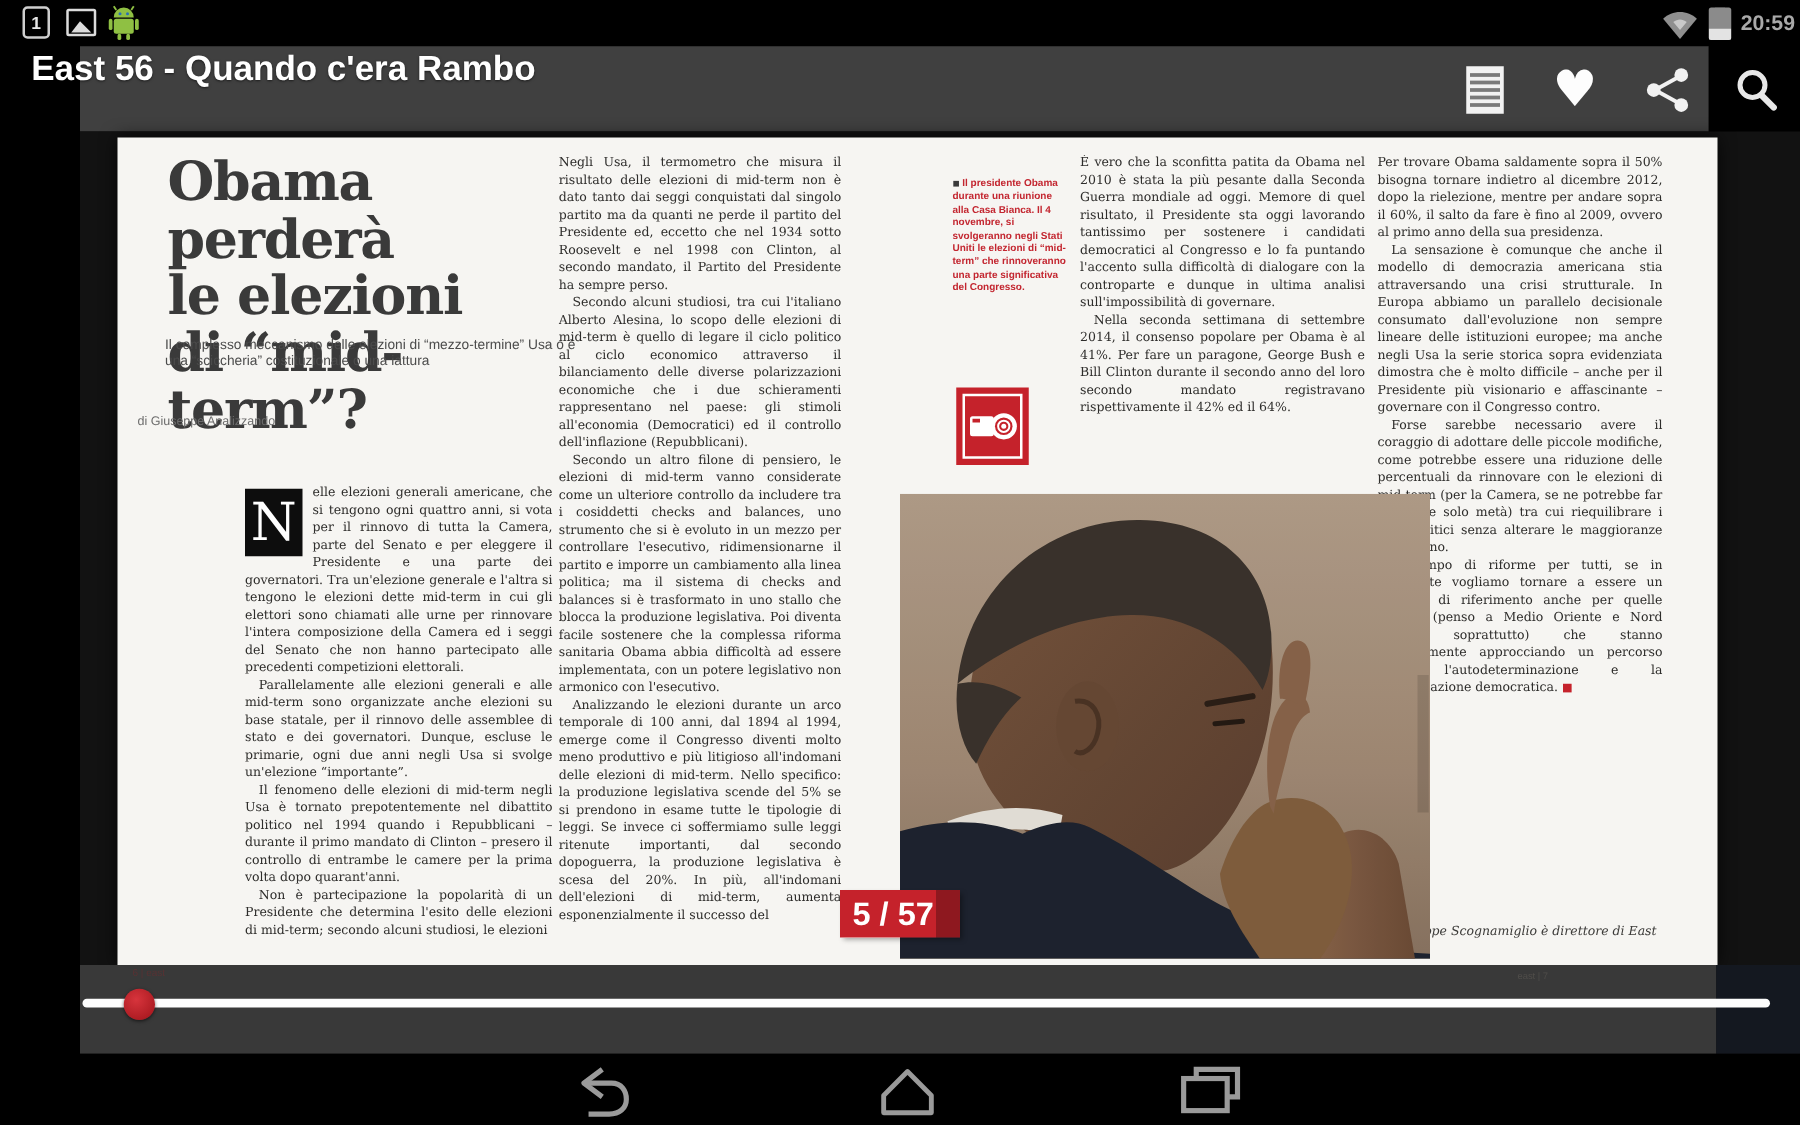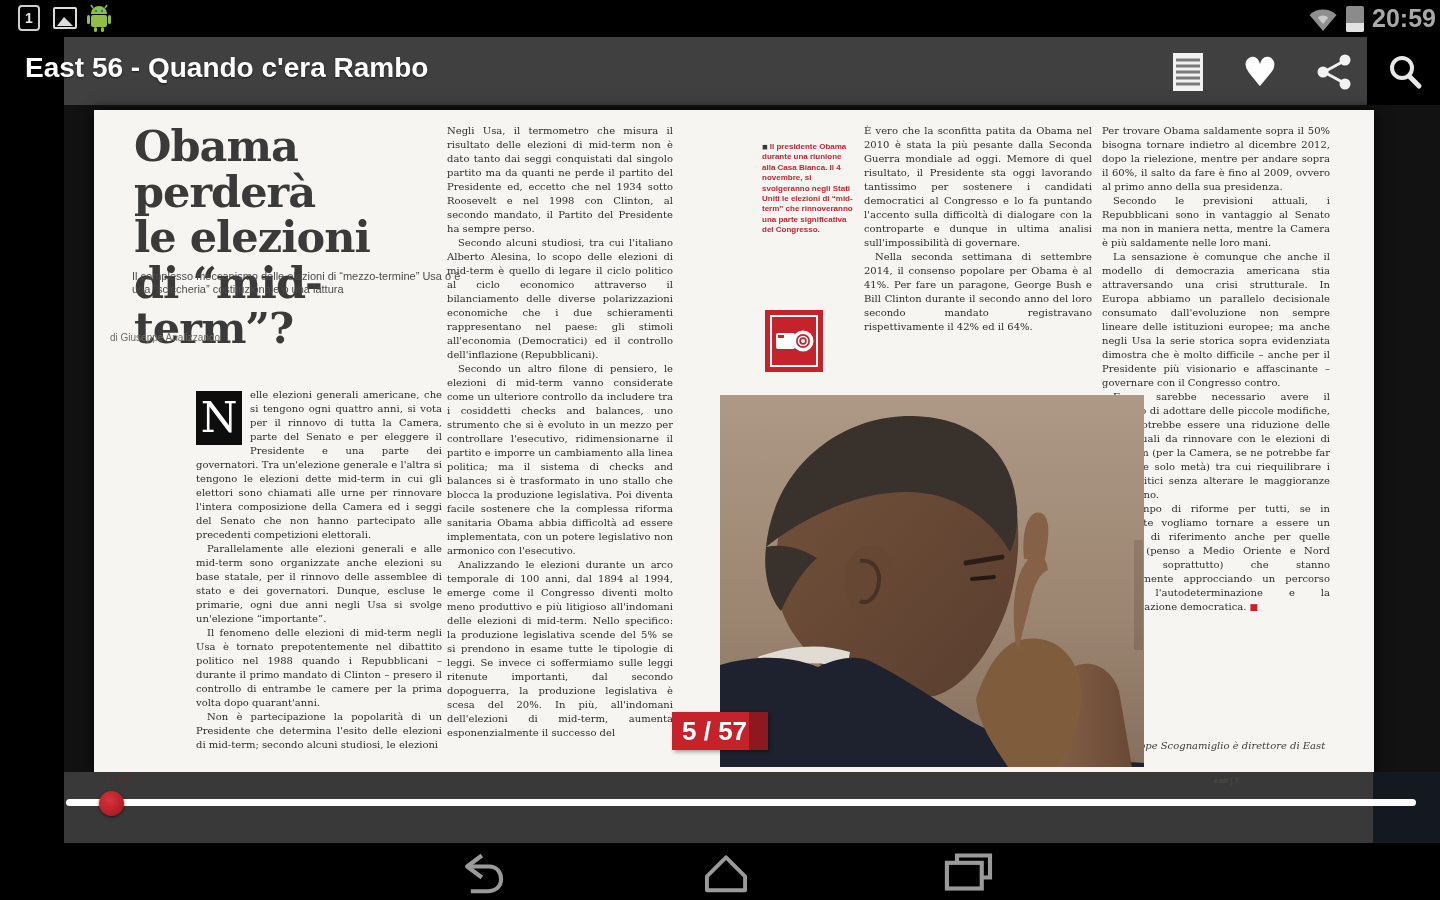--- a/index.html
+++ b/index.html
@@ -9,29 +9,29 @@
 
   
   .statusbar { position:absolute; left:0; top:0; width:1440px; height:37px; background:#000; }
   .notif-ic { position:absolute; top:5px; }
   .notif-one { left:18px; width:22px; height:26px; border:2px solid #cfcfcf; border-radius:4px;
                color:#e6e6e6; font-size:14px; font-weight:bold; text-align:center; line-height:22px; }
   .notif-gallery { left:53px; width:24px; height:22px; top:7px; border:2px solid #dcdcdc; border-radius:2px; position:absolute; }
   .notif-gallery:after { content:""; position:absolute; left:2px; bottom:1px; border-left:7px solid transparent;
                border-right:9px solid transparent; border-bottom:9px solid #dcdcdc; }
   .sb-right { position:absolute; right:2px; top:0; height:37px; display:flex; align-items:center; gap:8px; }
-  .sb-time { color:#a9a9a9; font-size:25px; font-weight:bold; letter-spacing:0; padding-right:2px; }
+  .sb-time { color:#a9a9a9; font-size:17px; font-weight:bold; letter-spacing:0; padding-right:2px; }
   .battery { width:18px; height:26px; background:#8b8b8b; border-radius:2px; position:relative; overflow:hidden; }
   .battery:before { content:""; position:absolute; left:5px; top:-3px; width:8px; height:3px; background:#8b8b8b; }
   .battery .charge { position:absolute; left:0; bottom:0; width:100%; height:9px; background:#e3e3e3; }
 
   
   .actionbar { position:absolute; left:64px; top:37px; width:1303px; height:68px; background:#404040; }
   .ab-black-right { position:absolute; left:1367px; top:37px; width:73px; height:68px; background:#000; }
-  .ab-title { position:absolute; left:25px; top:52px; color:#fff; font-size:28px; font-weight:bold;
+  .ab-title { position:absolute; left:25px; top:39px; color:#fff; font-size:28px; font-weight:bold;
               text-shadow:0 1px 2px rgba(0,0,0,.6); z-index:5; }
   .ab-btn { position:absolute; top:48px; width:48px; height:48px; display:flex; align-items:center;
             justify-content:center; z-index:5; }
   .heart { color:#fdfdfd; font-size:40px; line-height:40px; font-family:"DejaVu Sans", sans-serif; }
 
   
   .readerbg { position:absolute; left:64px; top:105px; width:1376px; height:738px; background:#121212; }
 
   
   .spread { position:absolute; left:94px; top:110px; width:1280px; height:662px; background:#f6f5f2;
@@ -161,39 +161,38 @@
   <div class="spread">
     <div class="headline">Obama perderà
 le elezioni
 di “mid-term”?</div>
     <div class="subtitle">Il complesso meccanismo delle elezioni di “mezzo-termine” Usa o è una “sciccheria” costituzionale o una iattura</div>
     <div class="byline">di Giuseppe Analizzando</div>
 
     <div class="col" id="col1">
       <p><span class="dropcap">N</span><span>elle elezioni generali americane, che si tengono ogni quattro anni, si vota per il rinnovo di tutta la Camera, parte del Senato e per eleggere il Presidente e una parte dei governatori. Tra un'elezione generale e l'altra si tengono le elezioni dette mid-term in cui gli elettori sono chiamati alle urne per rinnovare l'intera composizione della Camera ed i seggi del Senato che non hanno partecipato alle precedenti competizioni elettorali.</span></p>
       <p>Parallelamente alle elezioni generali e alle mid-term sono organizzate anche elezioni su base statale, per il rinnovo delle assemblee di stato e dei governatori. Dunque, escluse le primarie, ogni due anni negli Usa si svolge un'elezione “importante”.</p>
-      <p>Il fenomeno delle elezioni di mid-term negli Usa è tornato prepotentemente nel dibattito politico nel 1988 quando i Repubblicani – durante il primo mandato di Clinton – presero il controllo di entrambe le camere per la prima volta dopo quarant'anni.</p>
+      <p>Il fenomeno delle elezioni di mid-term negli Usa è tornato prepotentemente nel dibattito politico nel 1994 quando i Repubblicani – durante il primo mandato di Clinton – presero il controllo di entrambe le camere per la prima volta dopo quarant'anni.</p>
       <p>Non è partecipazione la popolarità di un Presidente che determina l'esito delle elezioni di mid-term; secondo alcuni studiosi, le elezioni</p>
     </div>
 
     <div class="col" id="col2">
       <p>Negli Usa, il termometro che misura il risultato delle elezioni di mid-term non è dato tanto dai seggi conquistati dal singolo partito ma da quanti ne perde il partito del Presidente ed, eccetto che nel 1934 sotto Roosevelt e nel 1998 con Clinton, al secondo mandato, il Partito del Presidente ha sempre perso.</p>
       <p>Secondo alcuni studiosi, tra cui l'italiano Alberto Alesina, lo scopo delle elezioni di mid-term è quello di legare il ciclo politico al ciclo economico attraverso il bilanciamento delle diverse polarizzazioni economiche che i due schieramenti rappresentano nel paese: gli stimoli all'economia (Democratici) ed il controllo dell'inflazione (Repubblicani).</p>
       <p>Secondo un altro filone di pensiero, le elezioni di mid-term vanno considerate come un ulteriore controllo da includere tra i cosiddetti checks and balances, uno strumento che si è evoluto in un mezzo per controllare l'esecutivo, ridimensionarne il partito e imporre un cambiamento alla linea politica; ma il sistema di checks and balances si è trasformato in uno stallo che blocca la produzione legislativa. Poi diventa facile sostenere che la complessa riforma sanitaria Obama abbia difficoltà ad essere implementata, con un potere legislativo non armonico con l'esecutivo.</p>
       <p>Analizzando le elezioni durante un arco temporale di 100 anni, dal 1894 al 1994, emerge come il Congresso diventi molto meno produttivo e più litigioso all'indomani delle elezioni di mid-term. Nello specifico: la produzione legislativa scende del 5% se si prendono in esame tutte le tipologie di leggi. Se invece ci soffermiamo sulle leggi ritenute importanti, dal secondo dopoguerra, la produzione legislativa è scesa del 20%. In più, all'indomani dell'elezioni di mid-term, aumenta esponenzialmente il successo del</p>
     </div>
 
     <div class="col" id="col3">
       <p>È vero che la sconfitta patita da Obama nel 2010 è stata la più pesante dalla Seconda Guerra mondiale ad oggi. Memore di quel risultato, il Presidente sta oggi lavorando tantissimo per sostenere i candidati democratici al Congresso e lo fa puntando l'accento sulla difficoltà di dialogare con la controparte e dunque in ultima analisi sull'impossibilità di governare.</p>
       <p>Nella seconda settimana di settembre 2014, il consenso popolare per Obama è al 41%. Per fare un paragone, George Bush e Bill Clinton durante il secondo anno del loro secondo mandato registravano rispettivamente il 42% ed il 64%.</p>
     </div>
 
     <div class="col" id="col4">
       <p>Per trovare Obama saldamente sopra il 50% bisogna tornare indietro al dicembre 2012, dopo la rielezione, mentre per andare sopra il 60%, il salto da fare è fino al 2009, ovvero al primo anno della sua presidenza.</p>
-      <p>Secondo le previsioni attuali, i Repubblicani sono in vantaggio al Senato ma non in maniera netta, mentre la Camera è più saldamente nelle loro mani.</p>
       <p>La sensazione è comunque che anche il modello di democrazia americana stia attraversando una crisi strutturale. In Europa abbiamo un parallelo decisionale consumato dall'evoluzione non sempre lineare delle istituzioni europee; ma anche negli Usa la serie storica sopra evidenziata dimostra che è molto difficile – anche per il Presidente più visionario e affascinante – governare con il Congresso contro.</p>
       <p>Forse sarebbe necessario avere il coraggio di adottare delle piccole modifiche, come potrebbe essere una riduzione delle percentuali da rinnovare con le elezioni di mid-term (per la Camera, se ne potrebbe far decadere solo metà) tra cui riequilibrare i pesi politici senza alterare le maggioranze di governo.</p>
       <p><span>È tempo di riforme per tutti, se in Occidente vogliamo tornare a essere un modello di riferimento anche per quelle società (penso a Medio Oriente e Nord Africa, soprattutto) che stanno faticosamente approcciando un percorso verso l'autodeterminazione e la partecipazione democratica. </span><span class="endmark">■</span></p>
     </div>
 
     <div class="signature">– Giuseppe Scognamiglio è direttore di East</div>
 
     <div class="photo-caption">
       <span class="cap-bullet">◼</span><span>Il presidente Obama durante una riunione alla Casa Bianca. Il 4 novembre, si svolgeranno negli Stati Uniti le elezioni di “mid-term” che rinnoveranno una parte significativa del Congresso.</span>
     </div>

